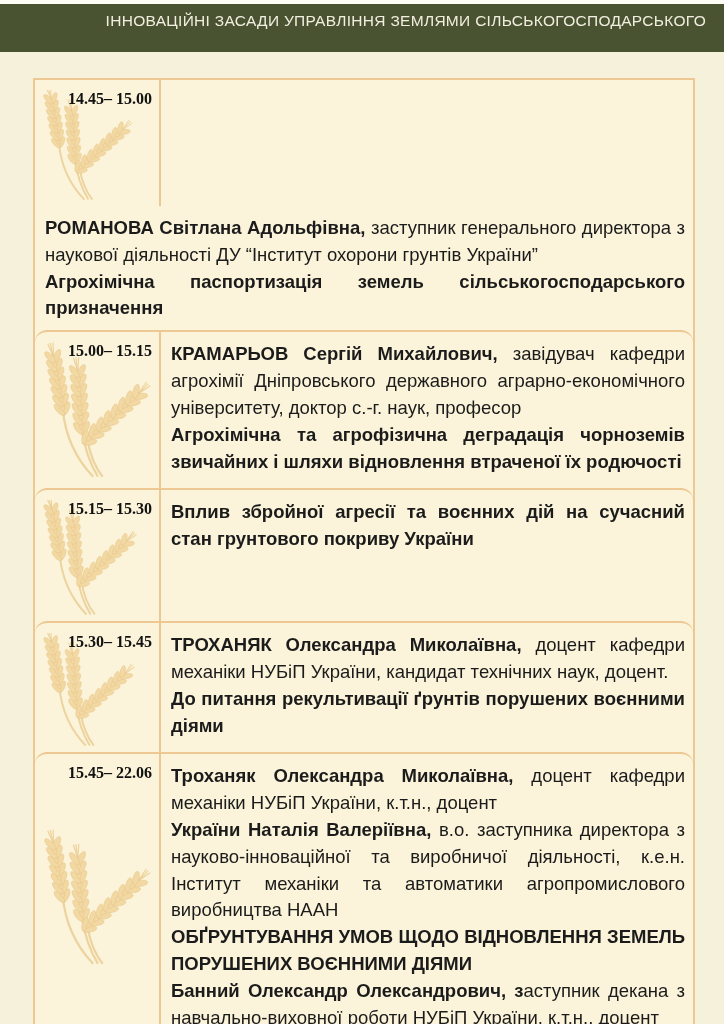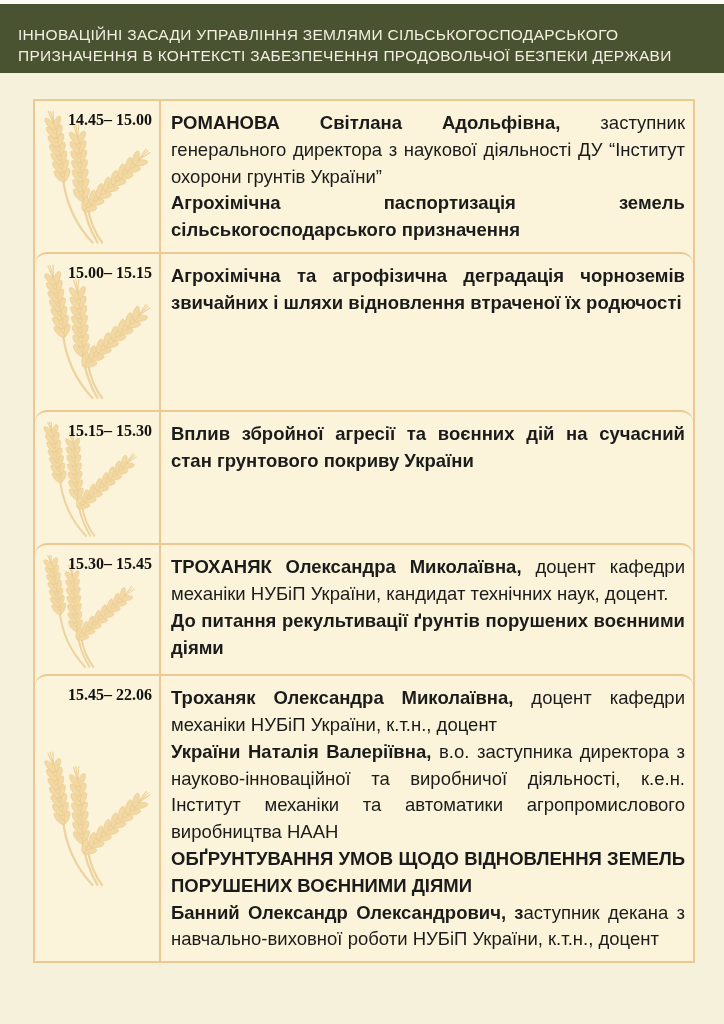--- a/index.html
+++ b/index.html
@@ -16,38 +16,38 @@
   body{
     background:var(--page-bg);
     font-family:"Liberation Sans", sans-serif;
     color:var(--body-text);
     width:724px;height:1024px;overflow:hidden;
   }
   .top-strip{height:4px;background:#fcfcf4;}
   .banner{
     background:var(--header-bg);
     color:var(--header-text);
-    text-align:left;
-    padding:20px 18px 7px;
+    text-align:right;
+    padding:6px 18px 7px;
     min-height:48px;
   }
   .banner-line{
     font-size:15.5px;
     line-height:21px;
     letter-spacing:.3px;
     white-space:nowrap;
   }
   .program{
     margin:26px 29px 0 33px;
     border:2px solid var(--table-border);
     background:var(--cell-bg);
   }
   .row{display:flex;}
   .row + .row{border-top:2px solid var(--table-border);border-radius:12px;}
-  .row:nth-child(1){min-height:137px;}
+  .row:nth-child(1){min-height:137px;flex-direction:column;}
   .row:nth-child(2){min-height:158px;}
   .row:nth-child(3){min-height:133px;}
   .row:nth-child(4){min-height:131px;}
   .row:nth-child(5){min-height:279px;}
   .time-cell{
     width:126px;
     flex:0 0 126px;
     border-right:2px solid var(--table-border);
     position:relative;
   }
@@ -80,21 +80,20 @@
   .b{font-weight:bold;}
   .topic{font-weight:bold;}
 </style>
 </head>
 <body>
 
 <div class="page">
   <div class="top-strip"></div>
   <header class="banner">
     <div class="banner-line">ІННОВАЦІЙНІ ЗАСАДИ УПРАВЛІННЯ ЗЕМЛЯМИ СІЛЬСЬКОГОСПОДАРСЬКОГО</div>
-    <div class="banner-line">ПРИЗНАЧЕННЯ В КОНТЕКСТІ ЗАБЕЗПЕЧЕННЯ ПРОДОВОЛЬЧОЇ БЕЗПЕКИ ДЕРЖАВИ</div>
   </header>
   <main class="program" id="program">
   <section class="row">
     <div class="time-cell">
       <div class="time">14.45– 15.00</div>
       <div class="wheat">
             <svg viewBox="0 0 122 140" xmlns="http://www.w3.org/2000/svg" preserveAspectRatio="xMinYMid meet">
     <g stroke="#ecd29c" stroke-width="2.4" fill="none">
       <path d="M26 66 Q30 108 58 137"></path>
       <path d="M46 86 Q50 116 63 137"></path>
@@ -268,20 +267,21 @@
                 <ellipse cx="100.3" cy="59.4" rx="3.1" ry="7.6" transform="rotate(81 100.3 59.4)"></ellipse>
                 <ellipse cx="95.5" cy="54.0" rx="3.1" ry="7.6" transform="rotate(15 95.5 54.0)"></ellipse>
                 <ellipse cx="101.7" cy="53.3" rx="2.5" ry="6.6" transform="rotate(48 101.7 53.3)"></ellipse>
                 <ellipse cx="107.9" cy="52.5" rx="3.1" ry="7.6" transform="rotate(81 107.9 52.5)"></ellipse>
                 <ellipse cx="103.1" cy="47.1" rx="3.1" ry="7.6" transform="rotate(15 103.1 47.1)"></ellipse>
               </g>
   </svg>
           </div>
     </div>
     <div class="content-cell">
+          <p class="para"><span class="b">КРАМАРЬОВ Сергій Михайлович,</span><span class=""> завідувач кафедри агрохімії Дніпровського державного аграрно-економічного університету, доктор с.-г. наук, професор</span></p>
           <p class="para topic"><span class="b">Агрохімічна та агрофізична деградація чорноземів звичайних і шляхи відновлення втраченої їх родючості</span></p>
         </div>
   </section>
 
   <section class="row">
     <div class="time-cell">
       <div class="time">15.15– 15.30</div>
       <div class="wheat">
             <svg viewBox="0 0 122 140" xmlns="http://www.w3.org/2000/svg" preserveAspectRatio="xMinYMid meet">
     <g stroke="#ecd29c" stroke-width="2.4" fill="none">

